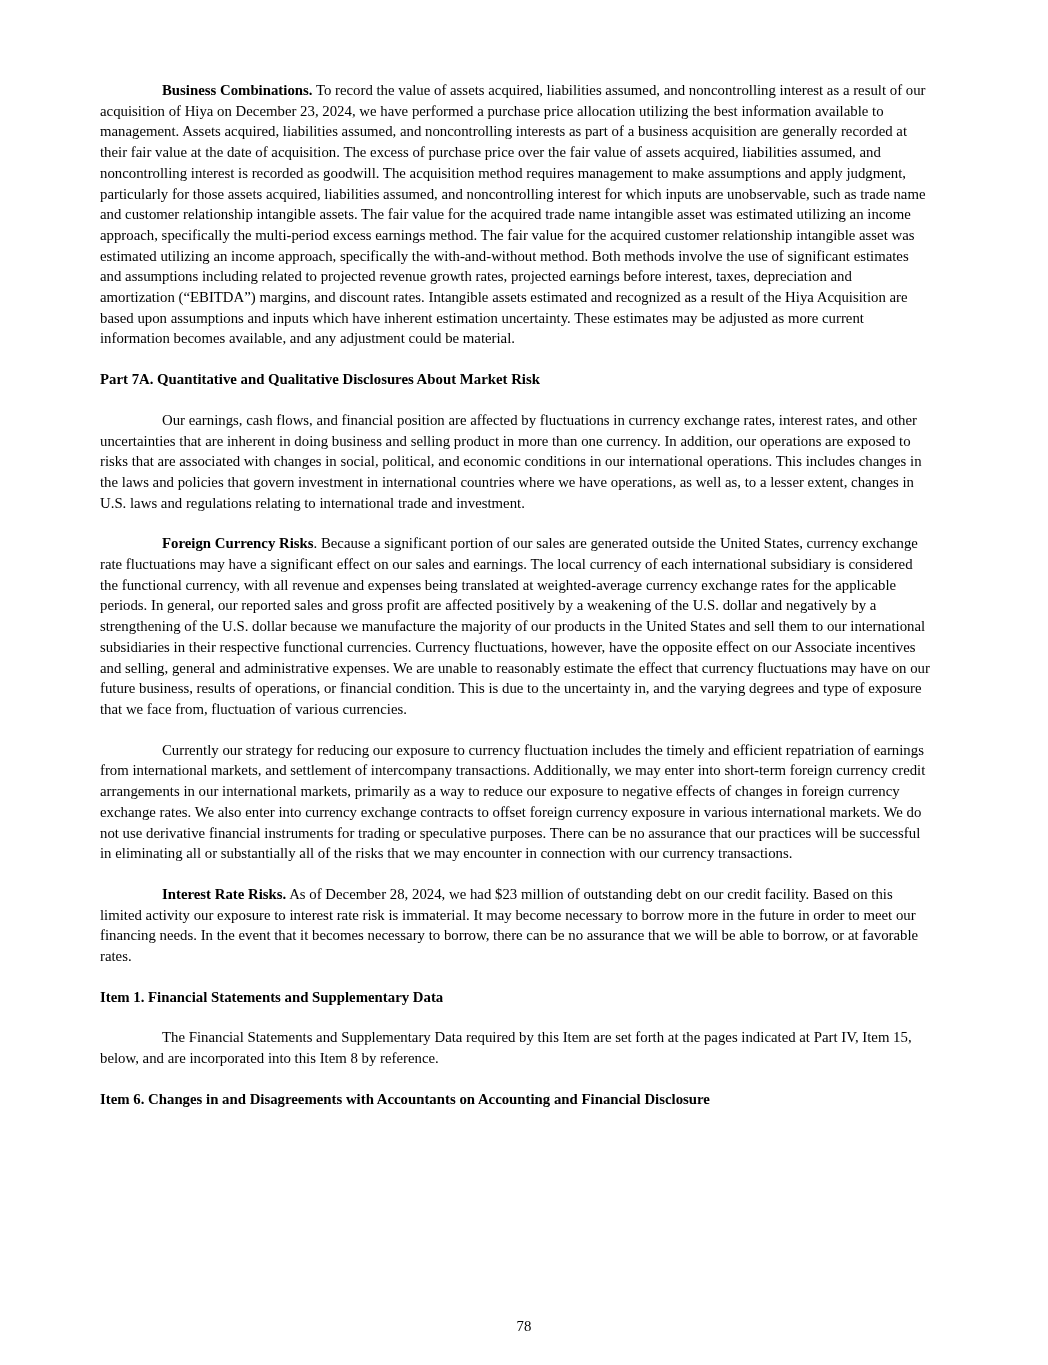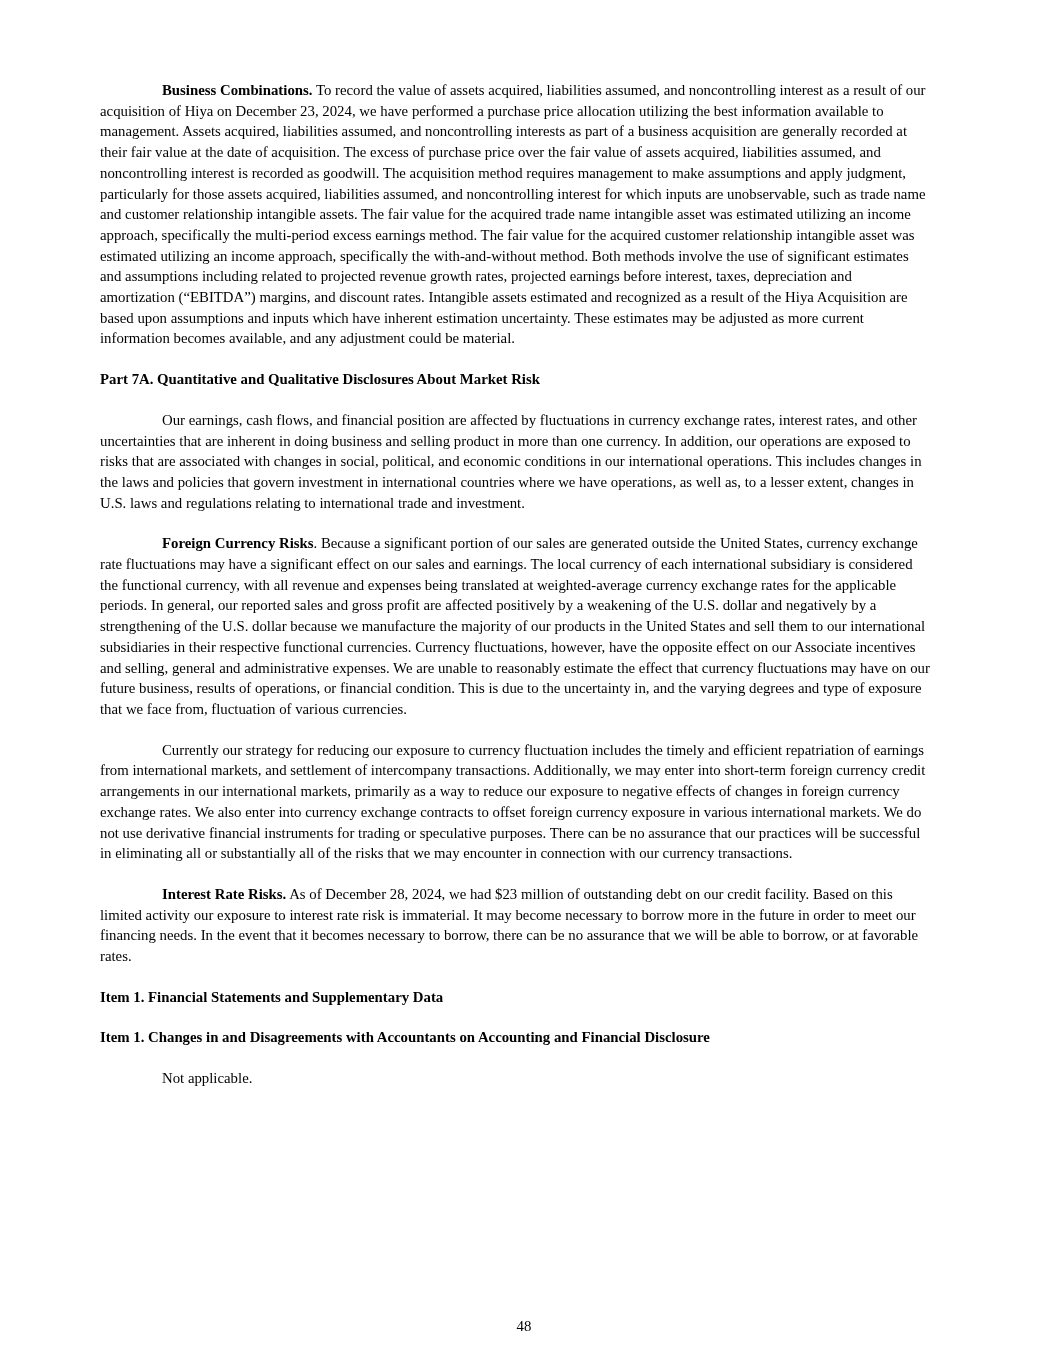--- a/index.html
+++ b/index.html
@@ -62,20 +62,20 @@
   <p class="para">Our earnings, cash flows, and financial position are affected by fluctuations in currency exchange rates, interest rates, and other uncertainties that are inherent in doing business and selling product in more than one currency. In addition, our operations are exposed to risks that are associated with changes in social, political, and economic conditions in our international operations. This includes changes in the laws and policies that govern investment in international countries where we have operations, as well as, to a lesser extent, changes in U.S. laws and regulations relating to international trade and investment.</p>
 
   <p class="para"><span class="lead">Foreign Currency Risks</span><span>. Because a significant portion of our sales are generated outside the United States, currency exchange rate fluctuations may have a significant effect on our sales and earnings. The local currency of each international subsidiary is considered the functional currency, with all revenue and expenses being translated at weighted-average currency exchange rates for the applicable periods. In general, our reported sales and gross profit are affected positively by a weakening of the U.S. dollar and negatively by a strengthening of the U.S. dollar because we manufacture the majority of our products in the United States and sell them to our international subsidiaries in their respective functional currencies. Currency fluctuations, however, have the opposite effect on our Associate incentives and selling, general and administrative expenses. We are unable to reasonably estimate the effect that currency fluctuations may have on our future business, results of operations, or financial condition. This is due to the uncertainty in, and the varying degrees and type of exposure that we face from, fluctuation of various currencies.</span></p>
 
   <p class="para">Currently our strategy for reducing our exposure to currency fluctuation includes the timely and efficient repatriation of earnings from international markets, and settlement of intercompany transactions. Additionally, we may enter into short-term foreign currency credit arrangements in our international markets, primarily as a way to reduce our exposure to negative effects of changes in foreign currency exchange rates. We also enter into currency exchange contracts to offset foreign currency exposure in various international markets. We do not use derivative financial instruments for trading or speculative purposes. There can be no assurance that our practices will be successful in eliminating all or substantially all of the risks that we may encounter in connection with our currency transactions.</p>
 
   <p class="para"><span class="lead">Interest Rate Risks.</span><span> As of December 28, 2024, we had $23 million of outstanding debt on our credit facility. Based on this limited activity our exposure to interest rate risk is immaterial. It may become necessary to borrow more in the future in order to meet our financing needs. In the event that it becomes necessary to borrow, there can be no assurance that we will be able to borrow, or at favorable rates.</span></p>
 
   <p class="heading">Item 1. Financial Statements and Supplementary Data</p>
 
+  <p class="para">The Financial Statements and Supplementary Data required by this Item are set forth at the pages indicated at Part IV, Item 15, below, and are incorporated into this Item 8 by reference.</p>
 
-  <p class="heading">Item 1. Changes in and Disagreements with Accountants on Accounting and Financial Disclosure</p>
+  <p class="heading">Item 6. Changes in and Disagreements with Accountants on Accounting and Financial Disclosure</p>
 
-  <p class="para">Not applicable.</p>
 
 </div>
 
-<div class="footer">48</div>
+<div class="footer">78</div>
 
 </body></html>

